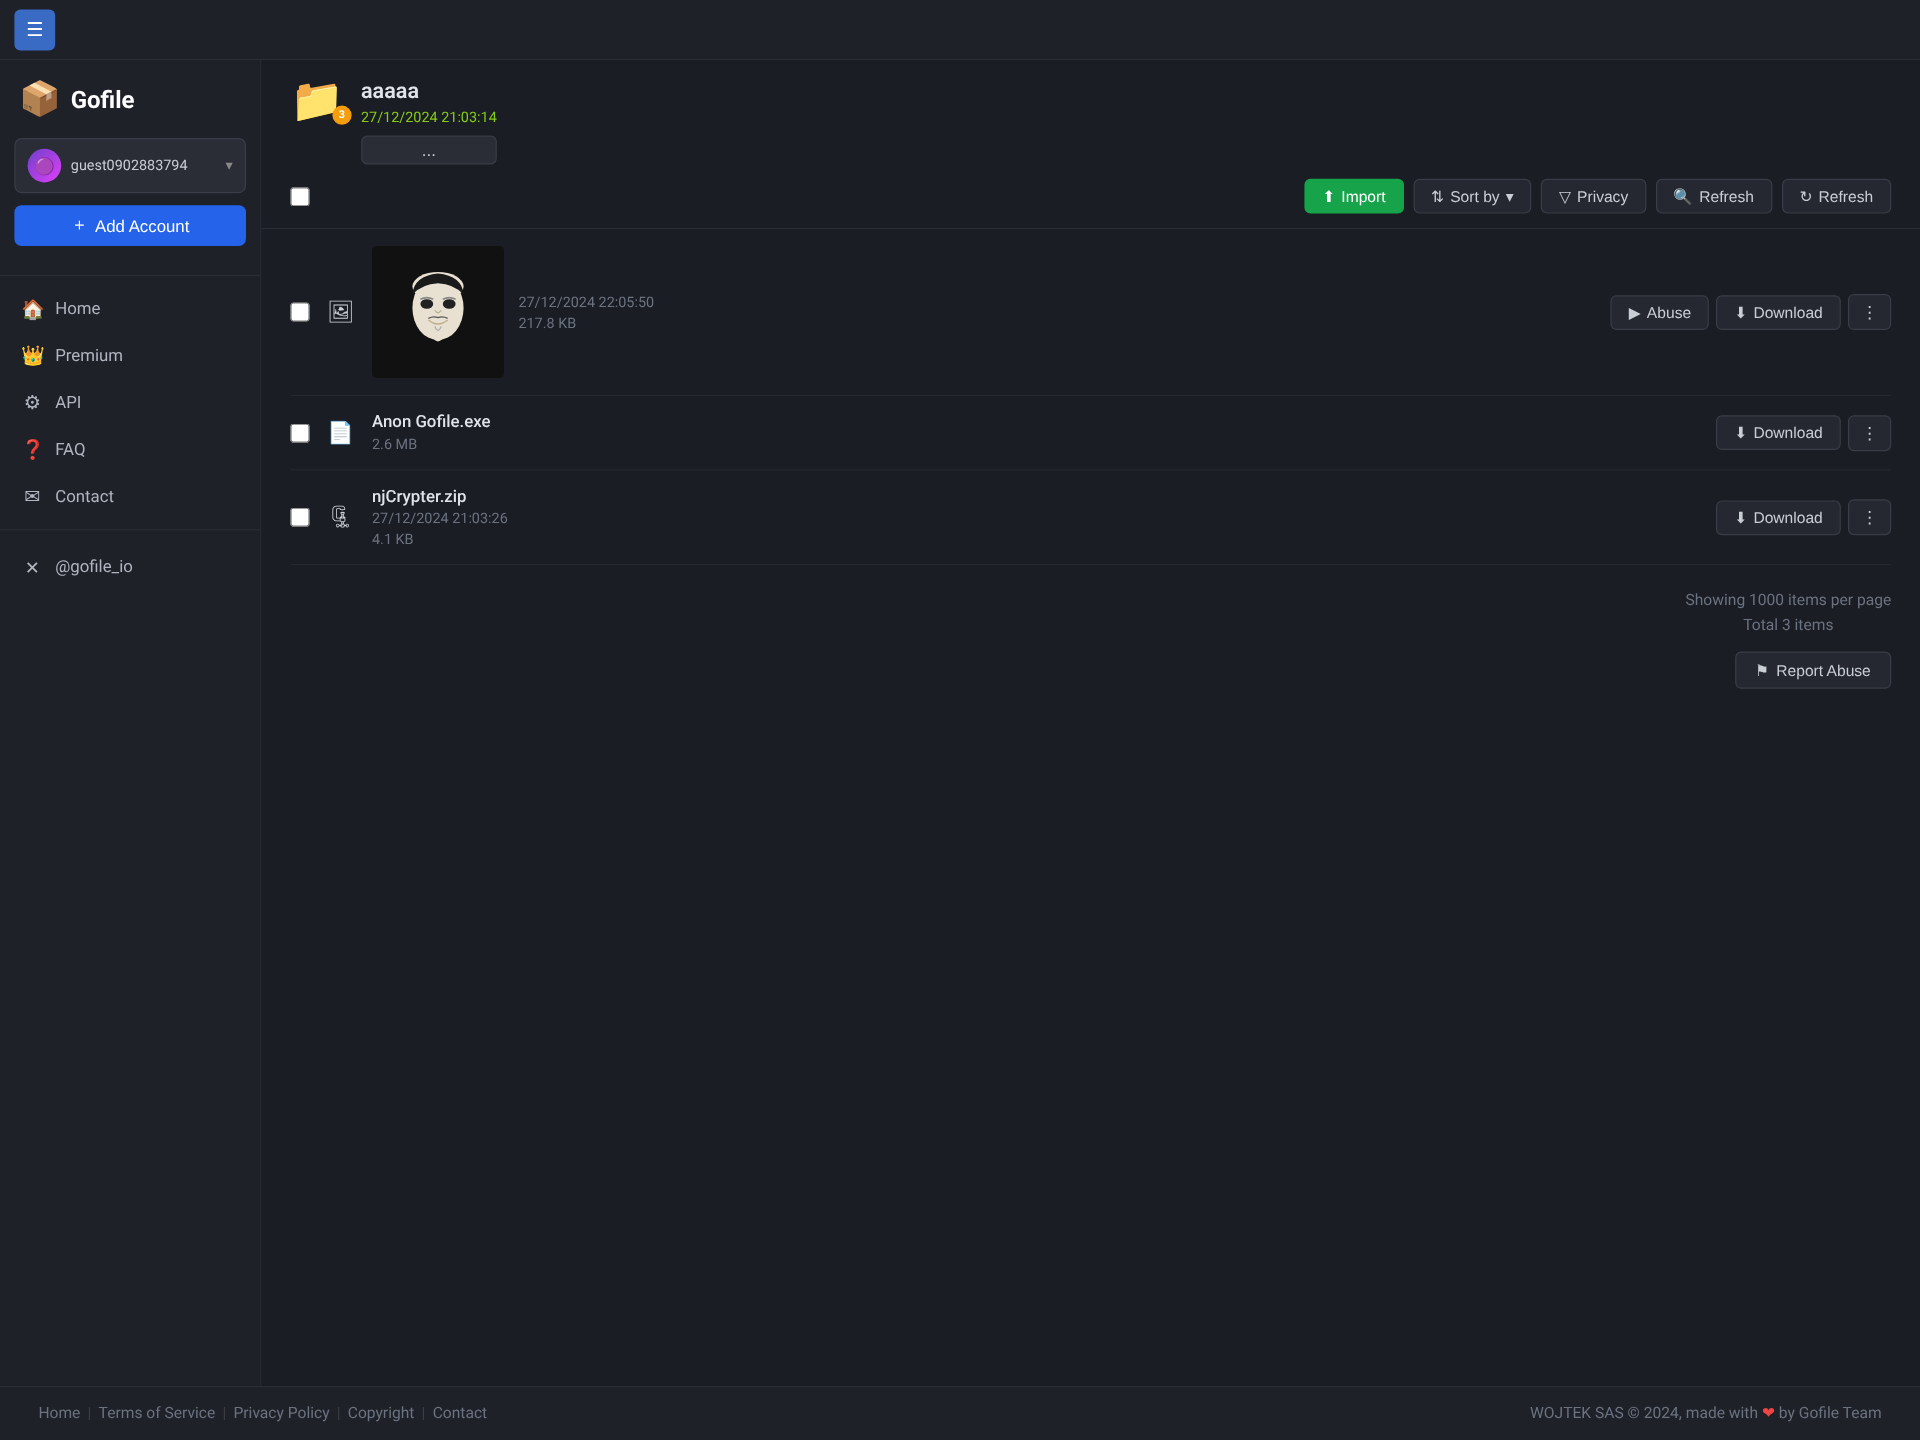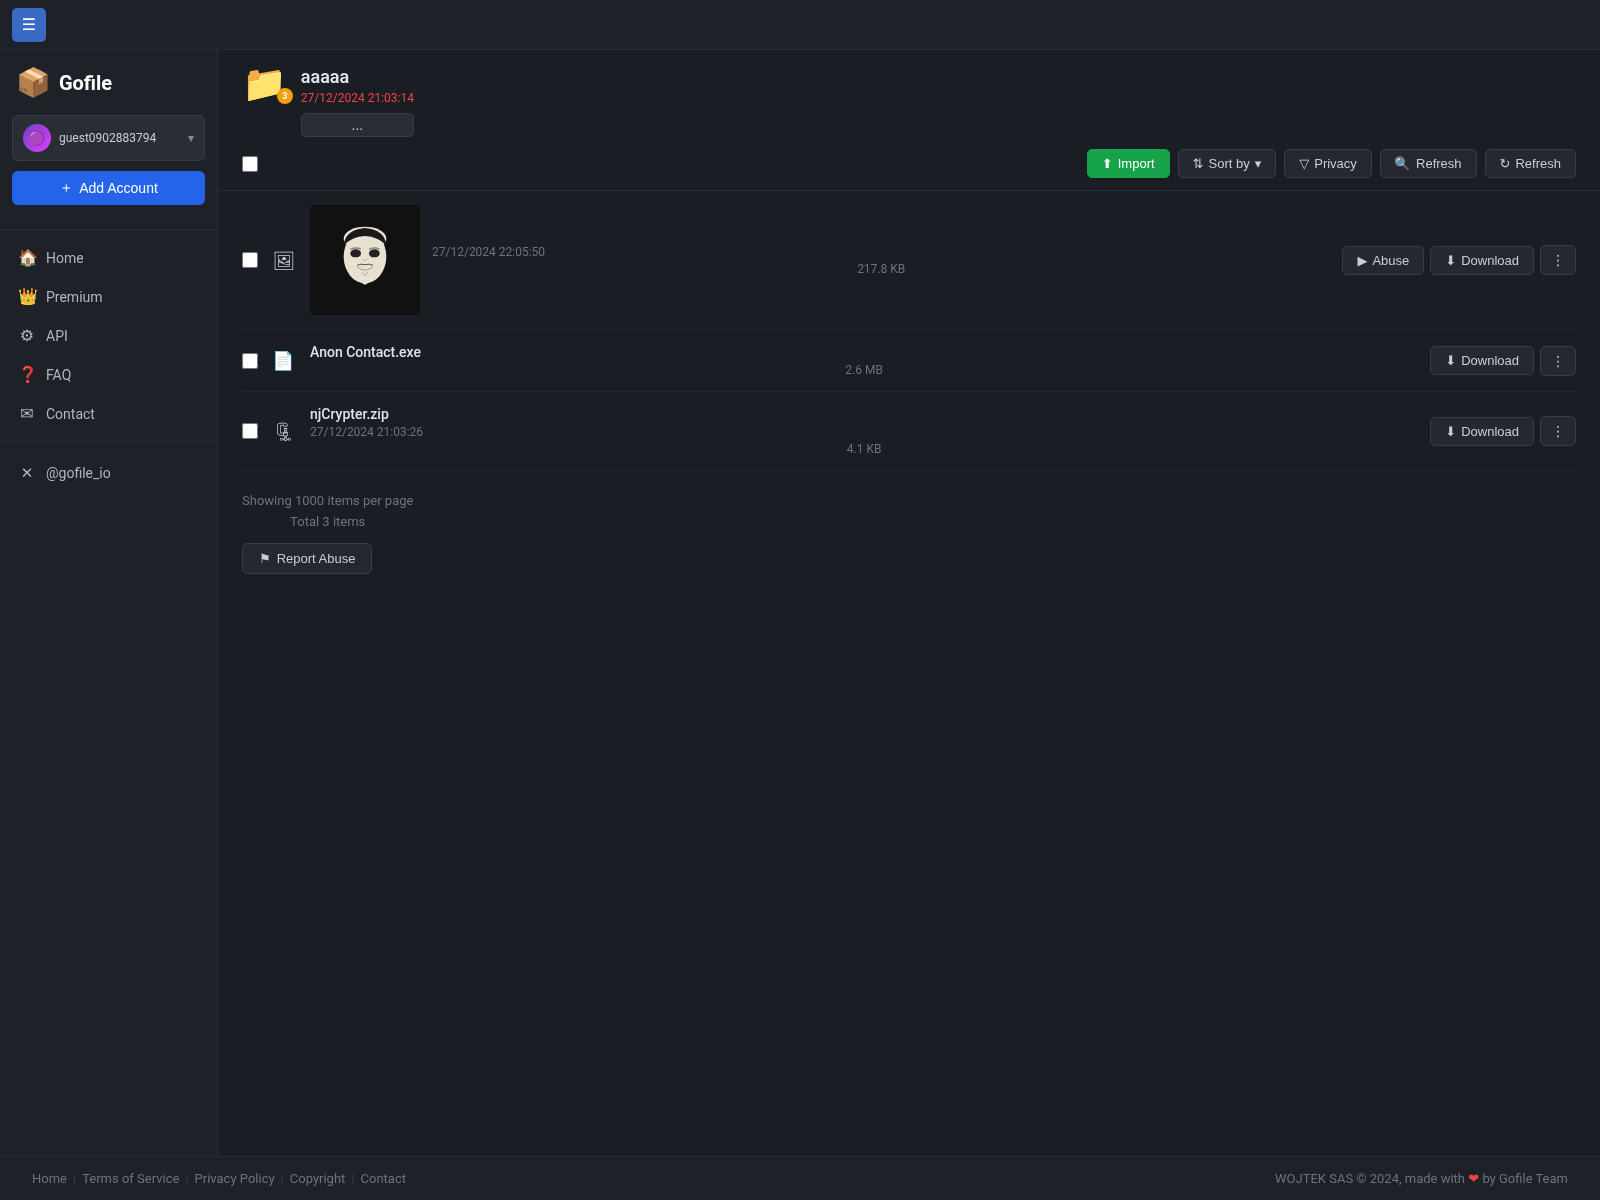--- a/index.html
+++ b/index.html
@@ -176,21 +176,21 @@
       font-weight: 700;
       border-radius: 50%;
       width: 16px;
       height: 16px;
       display: flex;
       align-items: center;
       justify-content: center;
     }
     .folder-info { display: flex; flex-direction: column; gap: 4px; }
     .folder-name { font-size: 18px; font-weight: 600; color: #e0e3ea; }
-    .folder-date { font-size: 12px; color: #ef4444; }
+    .folder-date { font-size: 12px; color: #84cc16; }
     .folder-more-btn {
       background: #2a2d36;
       border: 1px solid #3a3d47;
       color: #c9cdd4;
       border-radius: 5px;
       padding: 3px 10px;
       cursor: pointer;
       font-size: 14px;
       margin-top: 4px;
     }
@@ -264,21 +264,21 @@
       overflow: hidden;
       flex-shrink: 0;
       background: #111;
       display: flex;
       align-items: center;
       justify-content: center;
     }
     .file-info { flex: 1; display: flex; flex-direction: column; gap: 3px; min-width: 0; }
     .file-name { font-size: 14px; color: #e0e3ea; font-weight: 500; }
     .file-date { font-size: 12px; color: #6b7280; }
-    .file-size { font-size: 12px; color: #6b7280; text-align: center; }
+    .file-size { font-size: 12px; color: #6b7280; }
     .file-actions { display: flex; align-items: center; gap: 6px; margin-left: auto; flex-shrink: 0; }
     .play-btn {
       background: #252830;
       border: 1px solid #3a3d47;
       color: #c9cdd4;
       border-radius: 5px;
       padding: 6px 14px;
       cursor: pointer;
       font-size: 13px;
       display: flex;
@@ -305,21 +305,21 @@
       padding: 6px 10px;
       cursor: pointer;
       font-size: 14px;
     }
 
     
     .list-footer {
       padding: 20px 0 10px 0;
       display: flex;
       flex-direction: column;
-      align-items: flex-start;
+      align-items: flex-end;
       gap: 10px;
     }
     .pagination-text { font-size: 13px; color: #6b7280; text-align: center; line-height: 1.6; }
     .report-btn {
       background: #252830;
       border: 1px solid #3a3d47;
       color: #c9cdd4;
       border-radius: 5px;
       padding: 7px 16px;
       cursor: pointer;
@@ -506,21 +506,21 @@
           <button class="more-btn">
             <span>⋮</span>
           </button>
         </div>
       </div>
 
       <div class="file-row" style="align-items:center;">
         <input type="checkbox" class="file-row-checkbox" style="">
         <div class="file-type-icon">📄</div>
         <div class="file-info">
-          <span class="file-name">Anon Contact.exe</span>
+          <span class="file-name">Anon Gofile.exe</span>
           <span class="file-size">2.6 MB</span>
         </div>
         <div class="file-actions">
           <button class="download-btn">
             <span>⬇</span>
             <span>Download</span>
           </button>
           <button class="more-btn">
             <span>⋮</span>
           </button>

